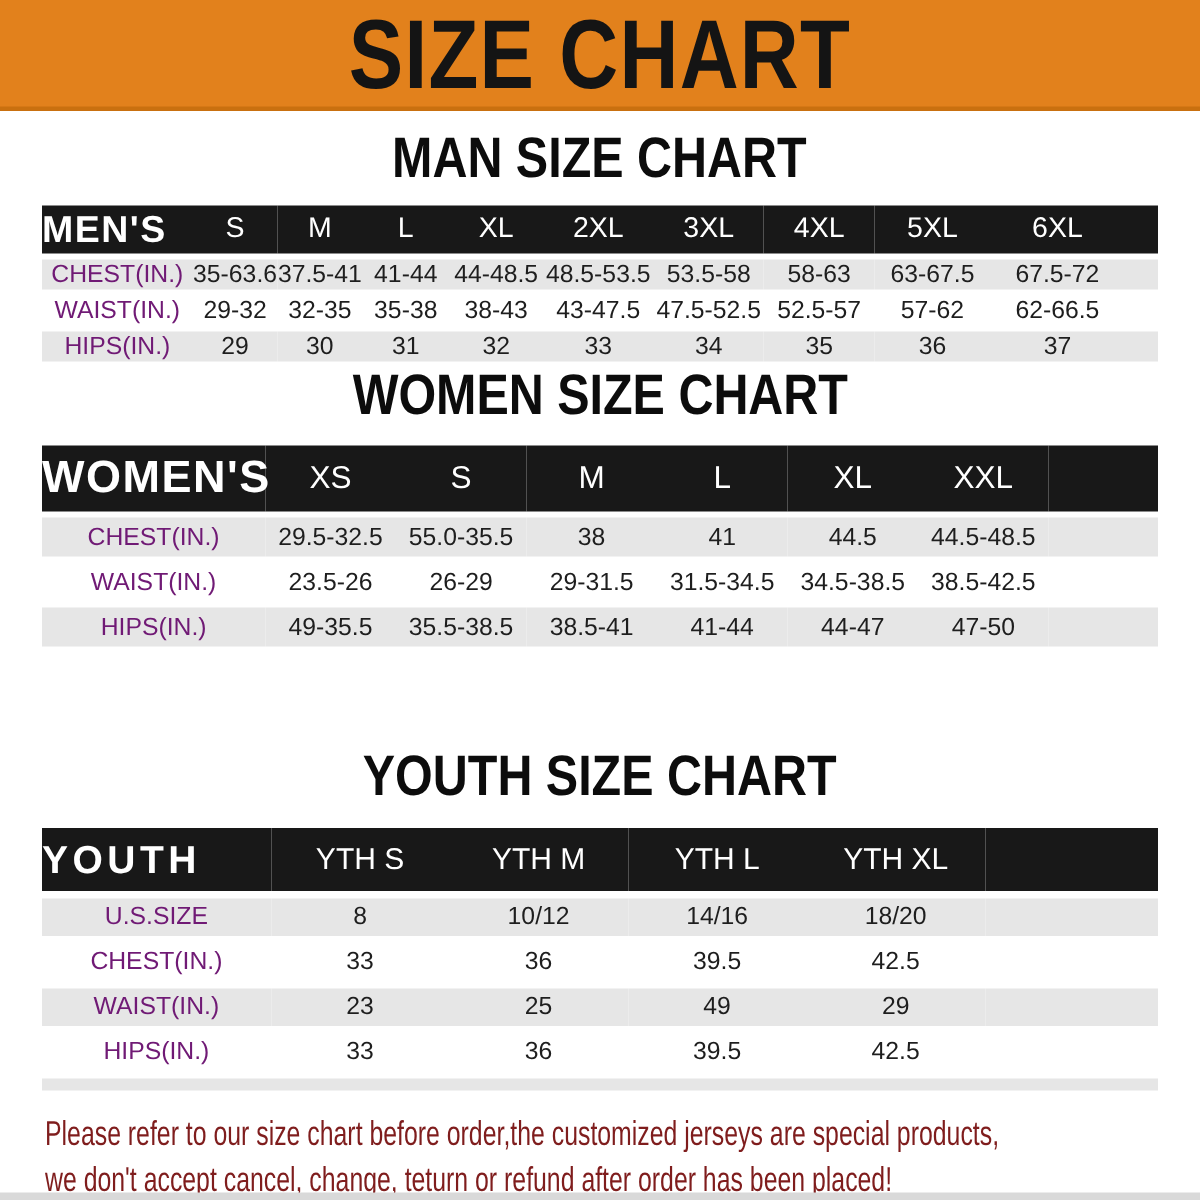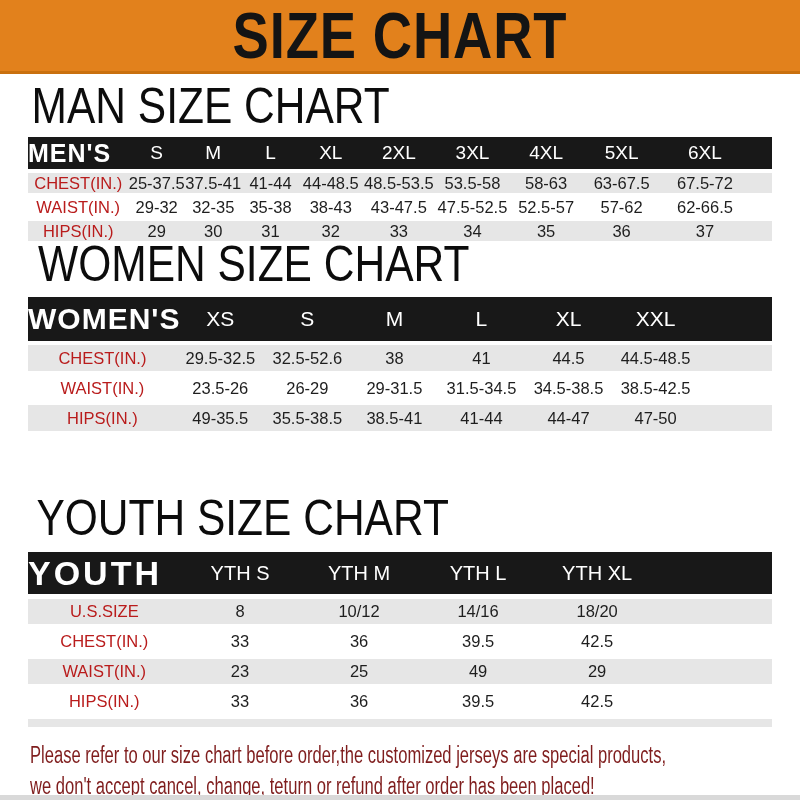--- a/index.html
+++ b/index.html
@@ -21,22 +21,22 @@
   .banner-title {
     display:inline-block;
     font-size:64px; font-weight:800; color:#141414;
     letter-spacing:1px; line-height:1;
     transform:scale(0.85,1.02);
     white-space:nowrap;
   }
 
   
   .section-heading {
-    text-align:left; color:#0c0c0c;
-    font-weight:400; font-size:50px; line-height:38px;
+    text-align:center; color:#0c0c0c;
+    font-weight:700; font-size:38px; line-height:38px;
     white-space:nowrap;
   }
   .section-heading > span { display:inline-block; transform:scaleX(0.85); }
   #man-heading   { margin-top:13px; }
   #women-heading { }
   #youth-heading { margin-top:64px; }
 
   
   table.size-table {
     width:744px; margin:0 auto;
@@ -51,28 +51,28 @@
   th.corner {
     text-align:left; 
     font-weight:700; font-size:25px; letter-spacing:1px;
     white-space:nowrap;
   }
   #men-table   th { height:32px; font-size:19px; }
   #women-table th { height:44px; font-size:21px; }
   #youth-table th { height:42px; font-size:20px; }
   #men-table   th.corner { font-size:25px; }
   #women-table th.corner { font-size:30px; }
-  #youth-table th.corner { font-size:34px; letter-spacing:3px; }
+  #youth-table th.corner { font-size:26px; letter-spacing:3px; }
 
   td {
     text-align:center; vertical-align:middle;
     color:#1e1e1e; font-size:16.5px;
     white-space:nowrap;
   }
-  td.row-label { font-size:16.5px; color:#b91c1c; }
+  td.row-label { font-size:16.5px; color:#701a75; }
   #men-table   td { height:20px; }
   #women-table td { height:26px; }
   #youth-table td { height:25px;margin-top:33px; }
   tr.shade td { background:#e6e6e6; }
   tr.plain td { background:#ffffff; }
 
   .table-end-strip {
     width:744px; height:8px; margin:0 auto;
     background:#e6e6e6;
   }
@@ -126,21 +126,21 @@
         <th>3XL</th>
         <th>4XL</th>
         <th>5XL</th>
         <th>6XL</th>
         <th></th>
       </tr>
     </thead>
     <tbody>
       <tr class="shade">
         <td class="row-label">CHEST(IN.)</td>
-        <td>25-37.5</td>
+        <td>35-63.6</td>
         <td>37.5-41</td>
         <td>41-44</td>
         <td>44-48.5</td>
         <td>48.5-53.5</td>
         <td>53.5-58</td>
         <td>58-63</td>
         <td>63-67.5</td>
         <td>67.5-72</td>
         <td></td>
       </tr>
@@ -196,21 +196,21 @@
         <th>L</th>
         <th>XL</th>
         <th>XXL</th>
         <th></th>
       </tr>
     </thead>
     <tbody>
       <tr class="shade">
         <td class="row-label">CHEST(IN.)</td>
         <td>29.5-32.5</td>
-        <td>32.5-52.6</td>
+        <td>55.0-35.5</td>
         <td>38</td>
         <td>41</td>
         <td>44.5</td>
         <td>44.5-48.5</td>
         <td></td>
       </tr>
       <tr class="plain">
         <td class="row-label">WAIST(IN.)</td>
         <td>23.5-26</td>
         <td>26-29</td>

